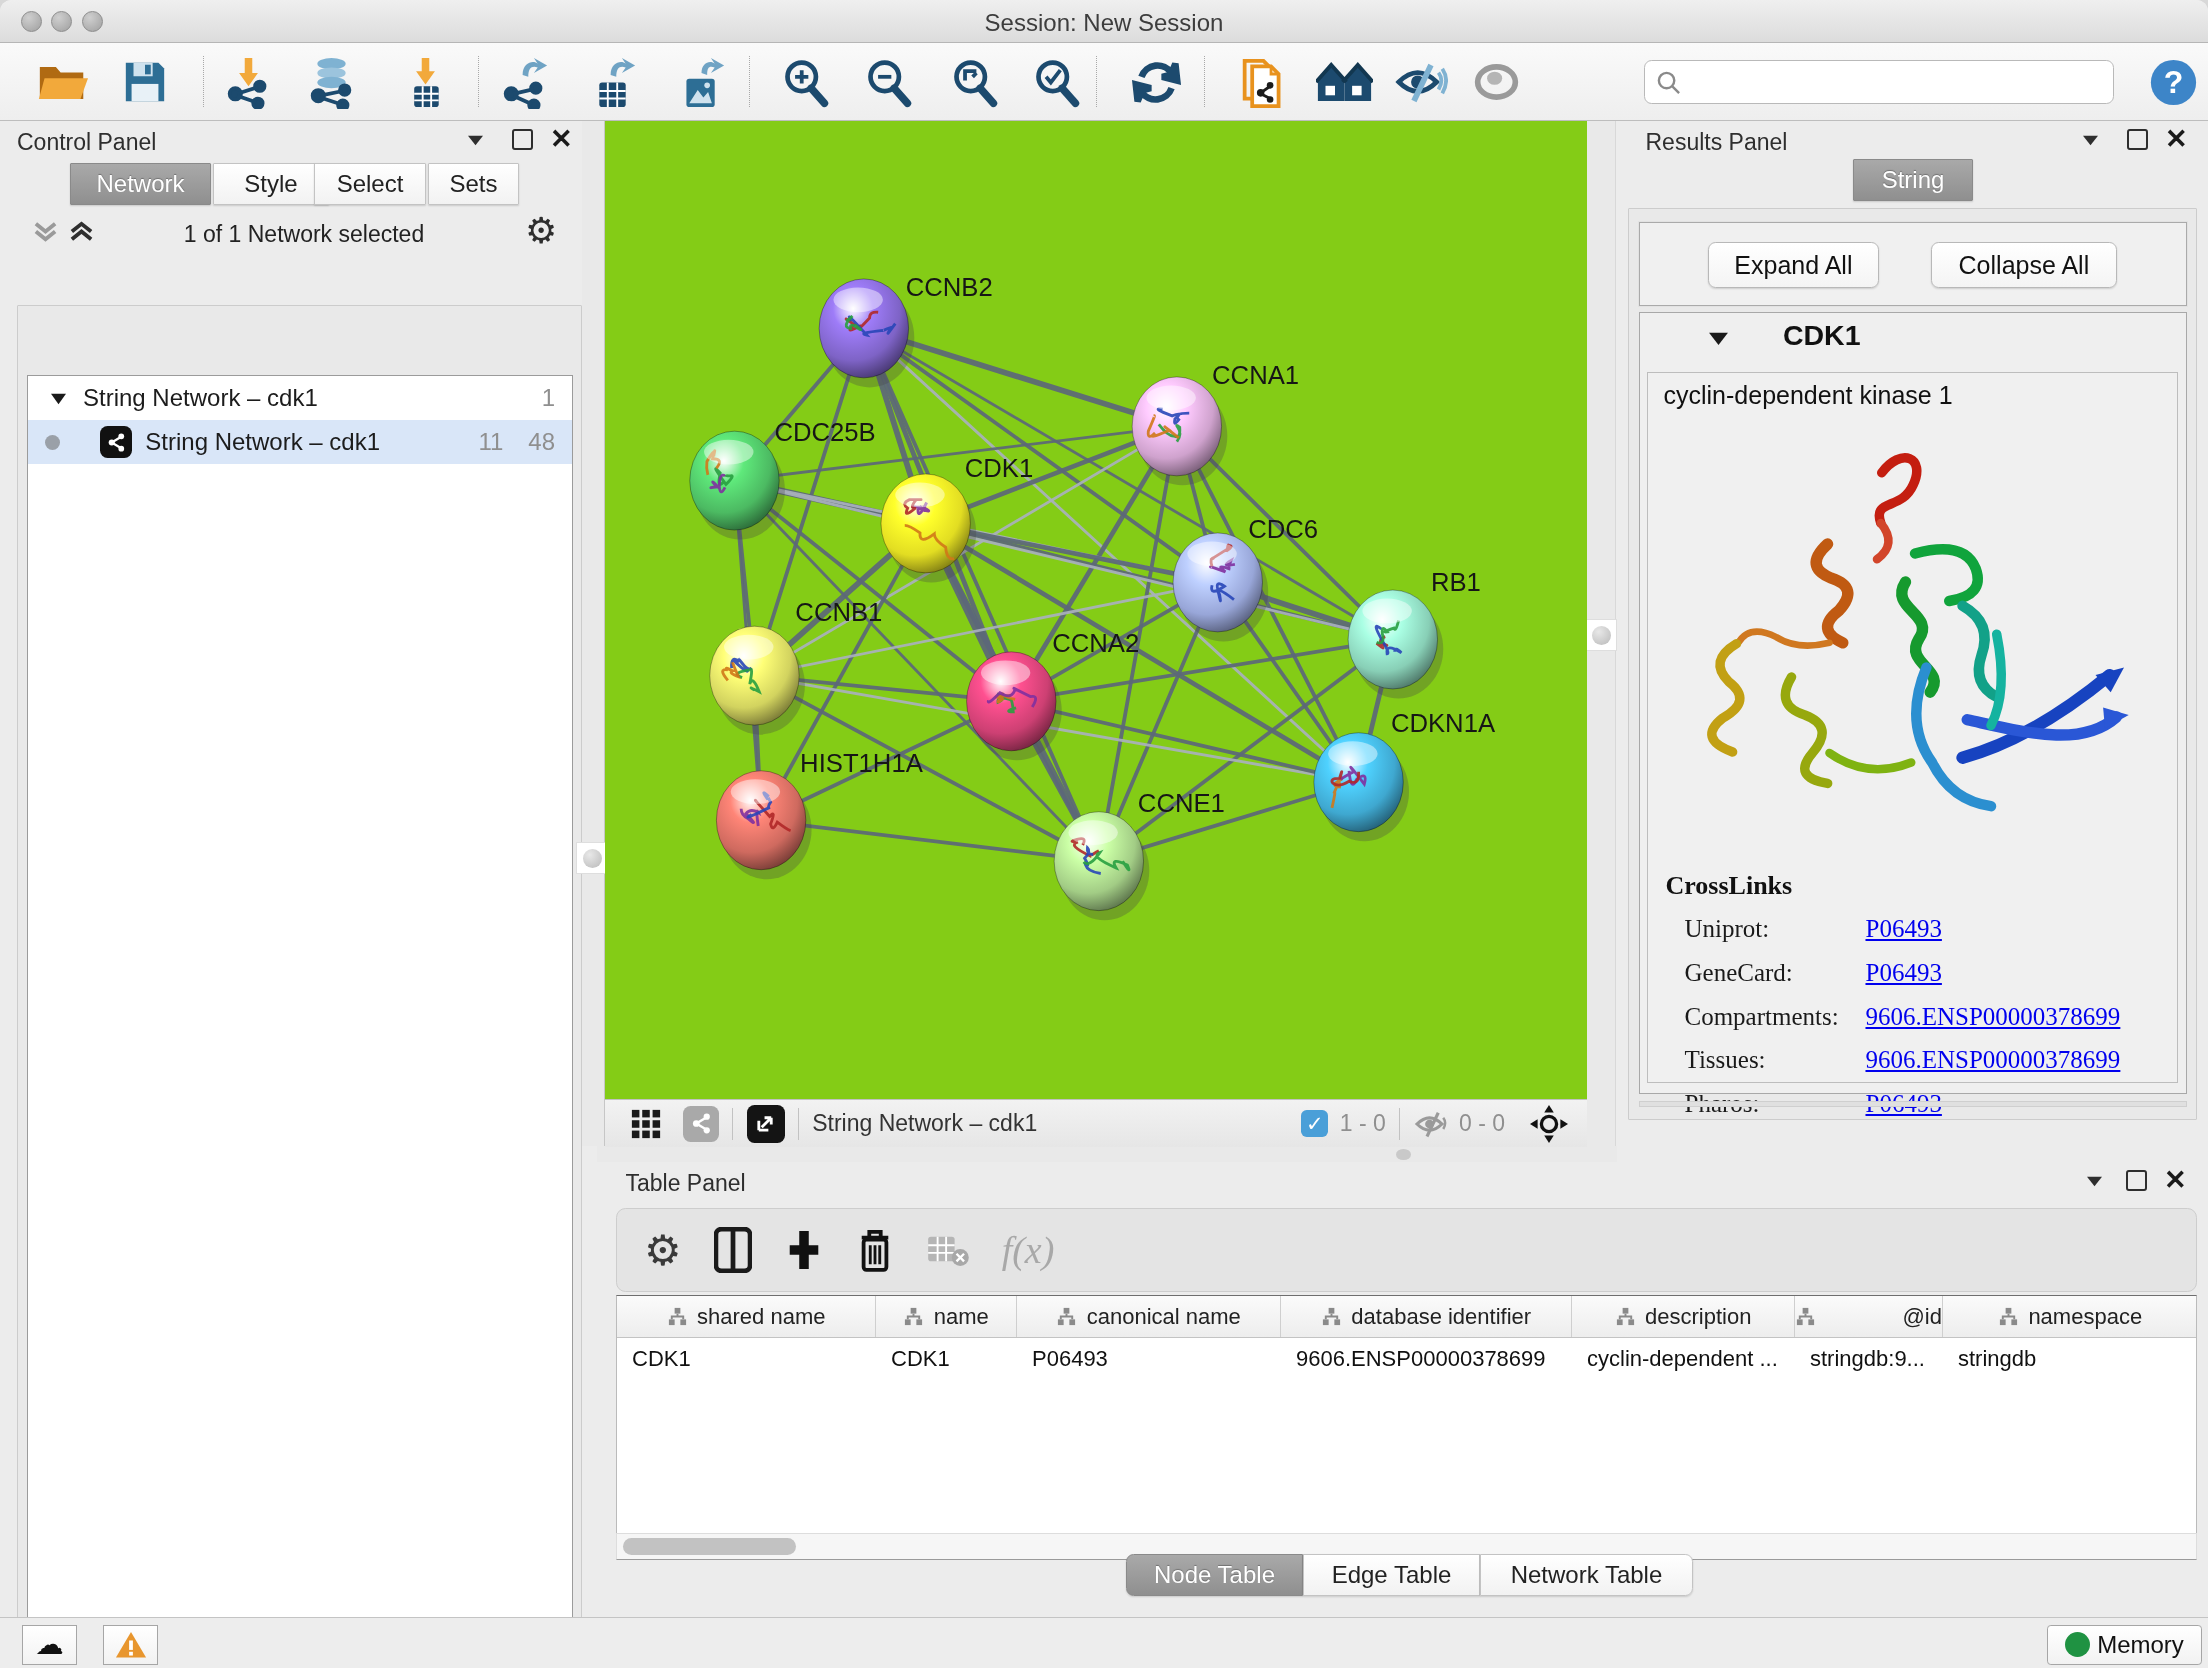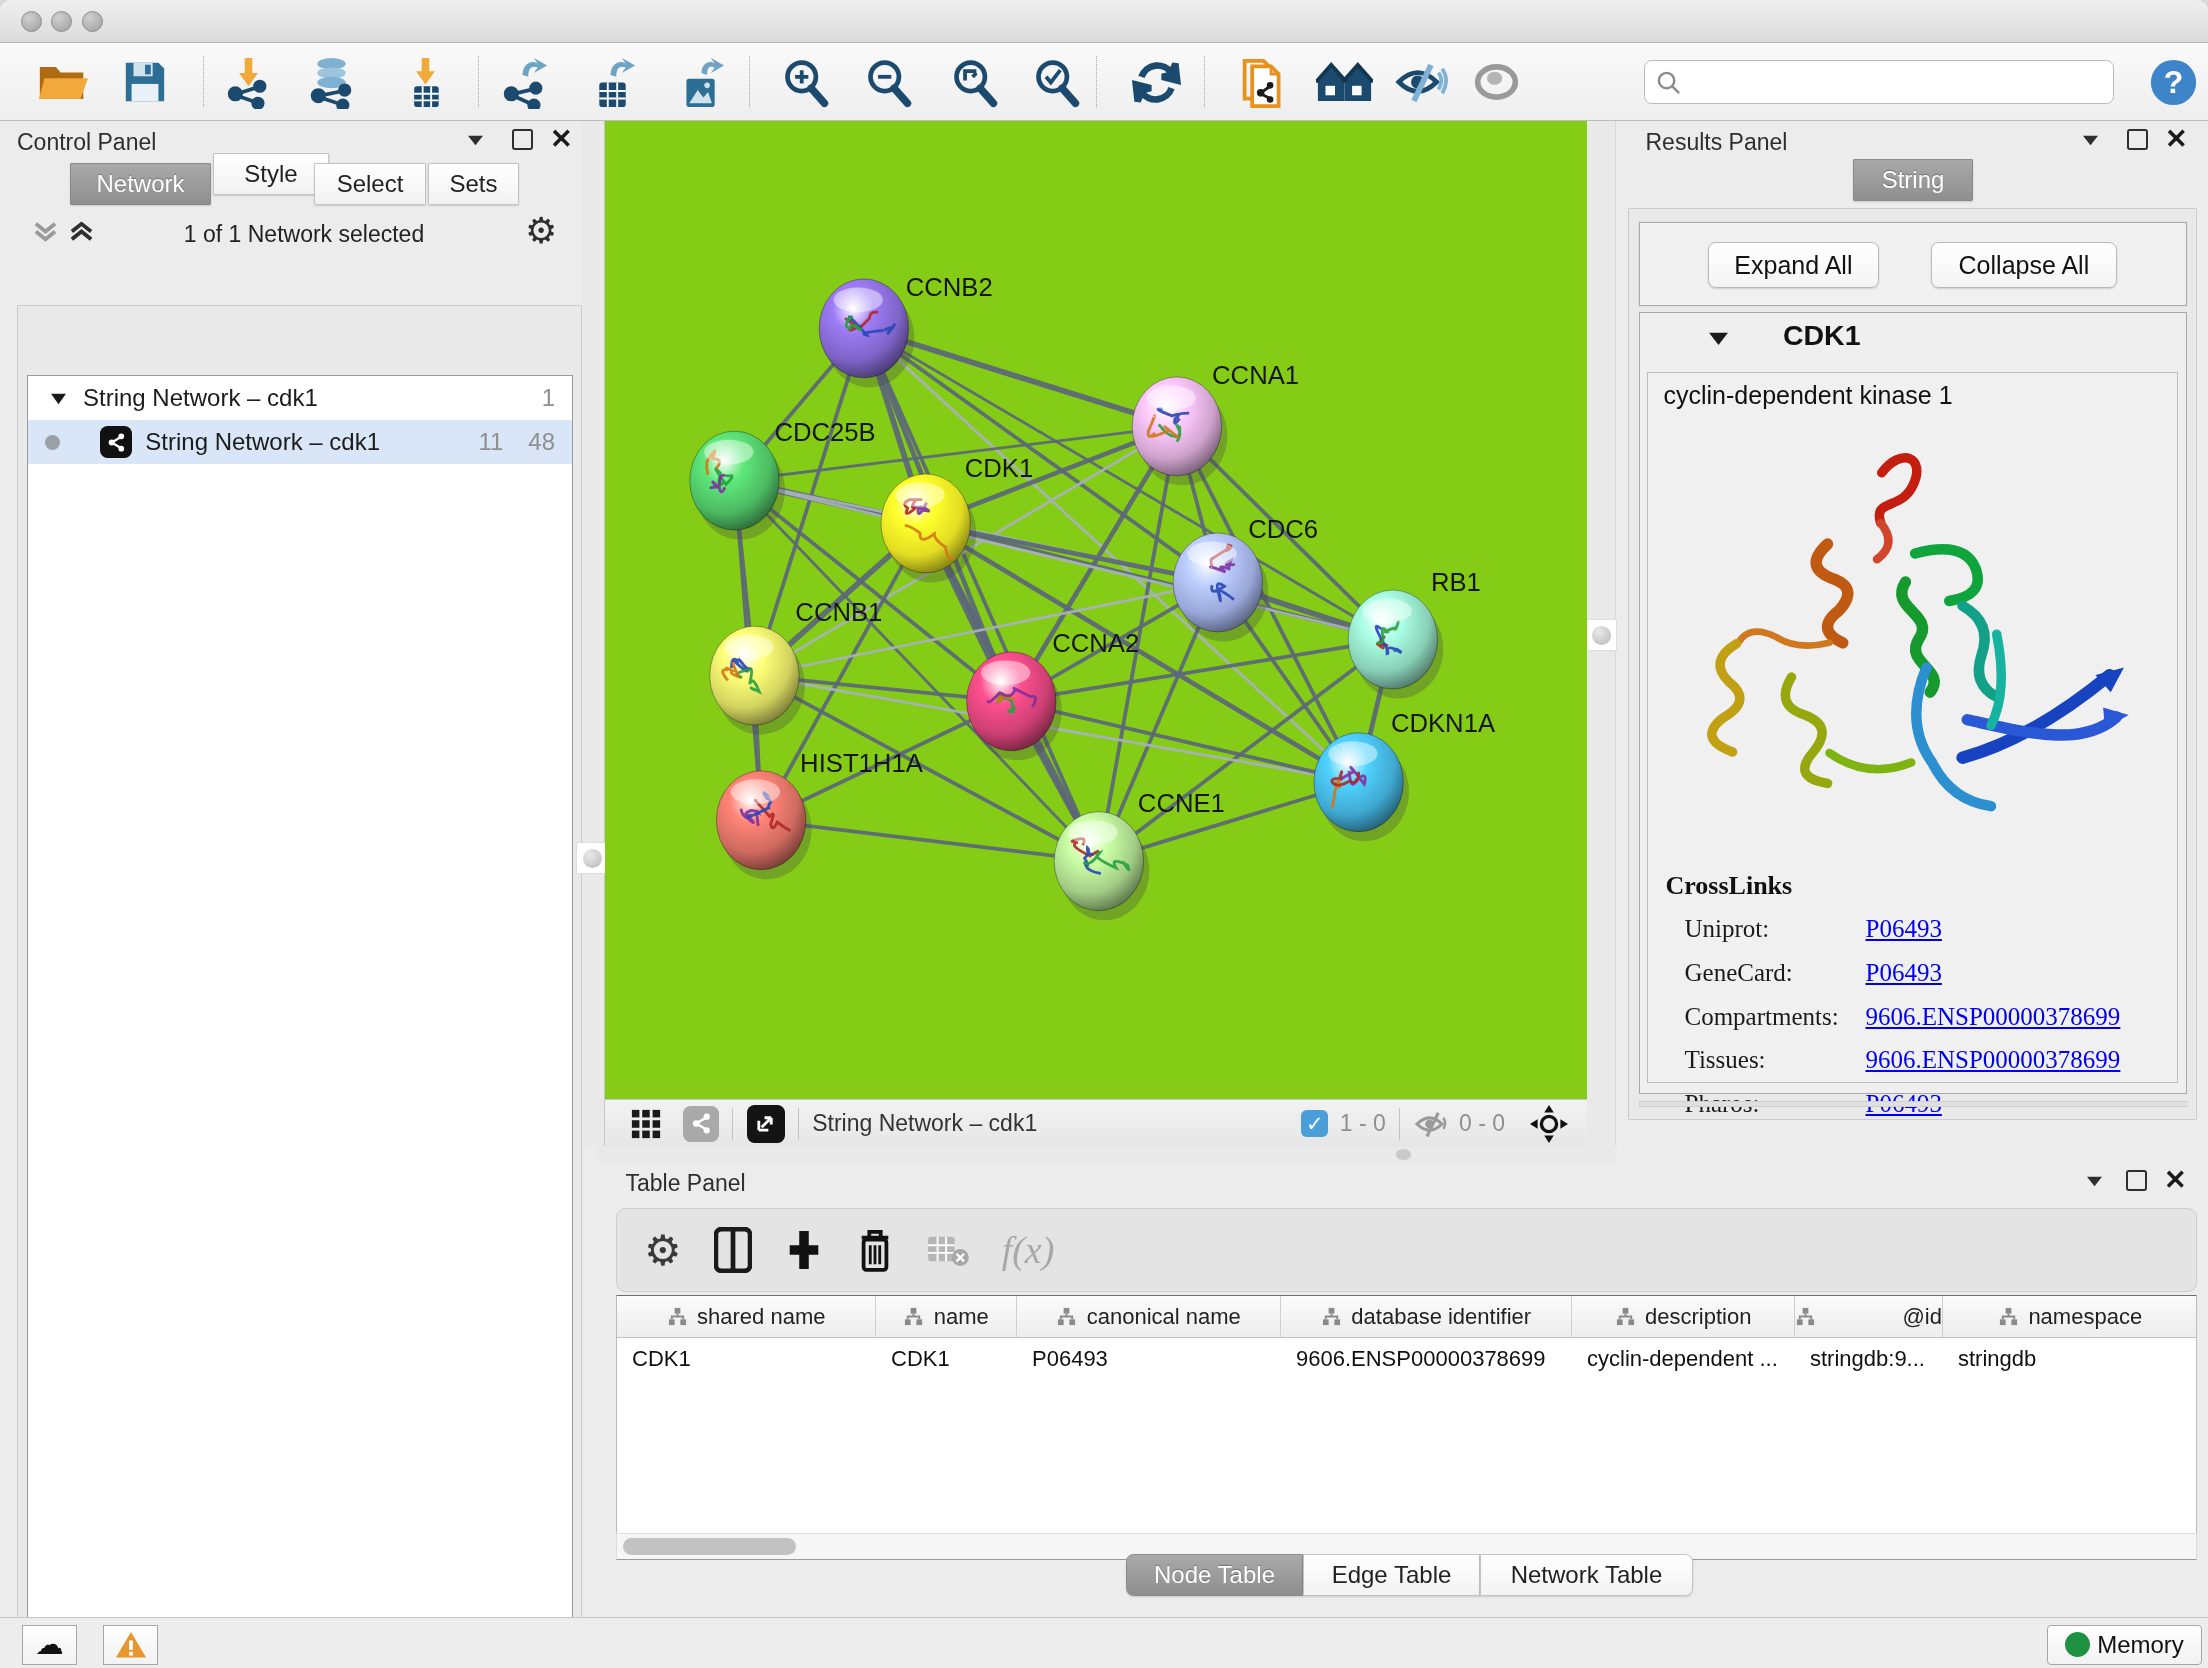--- a/index.html
+++ b/index.html
@@ -83,20 +83,21 @@
 </style>
 </head>
 <body>
 
 <div id="app">
 
   <div id="titlebar" class="abs">
     <span class="traffic abs" style="left:21px"></span>
     <span class="traffic abs" style="left:51px"></span>
     <span class="traffic abs" style="left:82px"></span>
+    <div id="win-title" class="abs">Session: New Session</div>
   </div>
 
   <div id="toolbar" class="abs">
     <div class="tbtn abs" style="left:31px">
       <svg width="51" height="46" viewBox="0 0 54 48">
         <path d="M3 8 L20 8 L25 14 L49 14 L49 42 L3 42 Z" fill="#b06a12"></path>
         <path d="M8 20 L54 20 L46 42 L2 42 Z" fill="#f2a93b"></path>
       </svg>
     </div>
     <div class="tbtn abs" style="left:113px">
@@ -270,21 +271,21 @@
     <div class="abs panel-title" style="left:17px;top:7.6px">Control Panel</div>
     <div class="abs" style="left:466px;top:11.4px">
       <svg width="19" height="15" viewBox="0 0 20 16">
           <path d="M2 4 L18 4 L10 14 Z" fill="#2e2e2e"></path>
         </svg>
     </div>
     <div class="abs" style="left:512px;top:7.6px;width:21px;height:21px;border:2.9px solid #2e2e2e;border-radius:2.9px"></div>
     <div class="abs" style="left:550px;top:1.9px;font-size:27px;font-weight:bold;color:#1a1a1a">✕</div>
 
     <div class="tab sel abs" style="left:70px;top:42px;width:141px">Network</div>
-    <div class="tab abs" style="left:213px;top:32px;width:116px">Style</div>
+    <div class="tab abs" style="left:213px;top:42px;width:116px">Style</div>
     <div class="tab abs" style="left:314px;top:42px;width:112px">Select</div>
     <div class="tab abs" style="left:428px;top:42px;width:91px">Sets</div>
 
     <div id="cp-box" class="abs graybox"></div>
 
     <div class="abs" style="left:32px;top:99px">
       <svg width="27" height="25" viewBox="0 0 28 26">
           <g stroke="#9a9a9a" stroke-width="4" fill="none">
             <path d="M4 4 L14 12 L24 4"></path>
             <path d="M4 12 L14 20 L24 12"></path>

